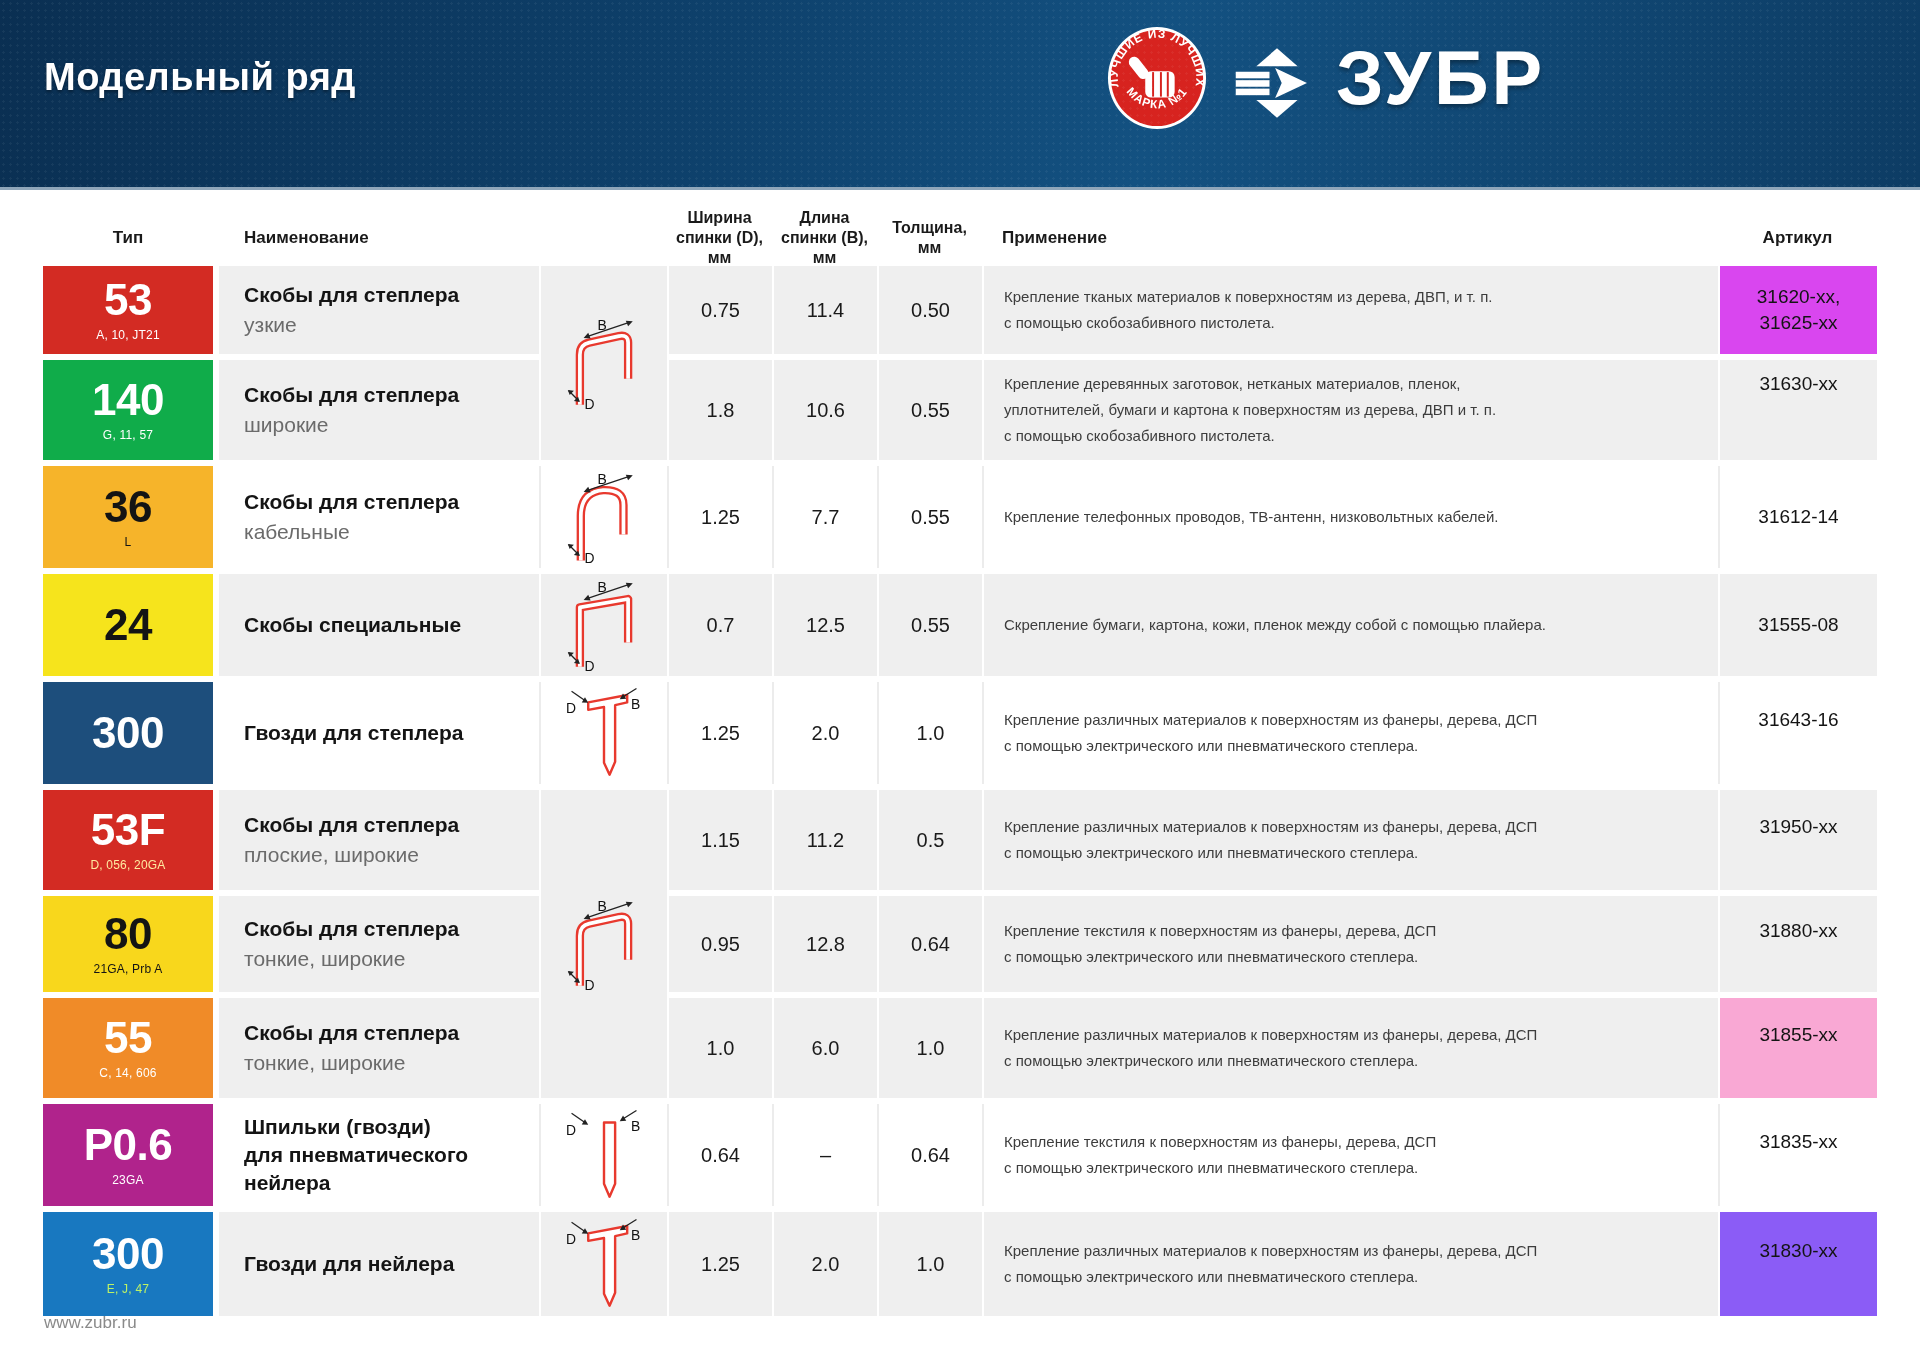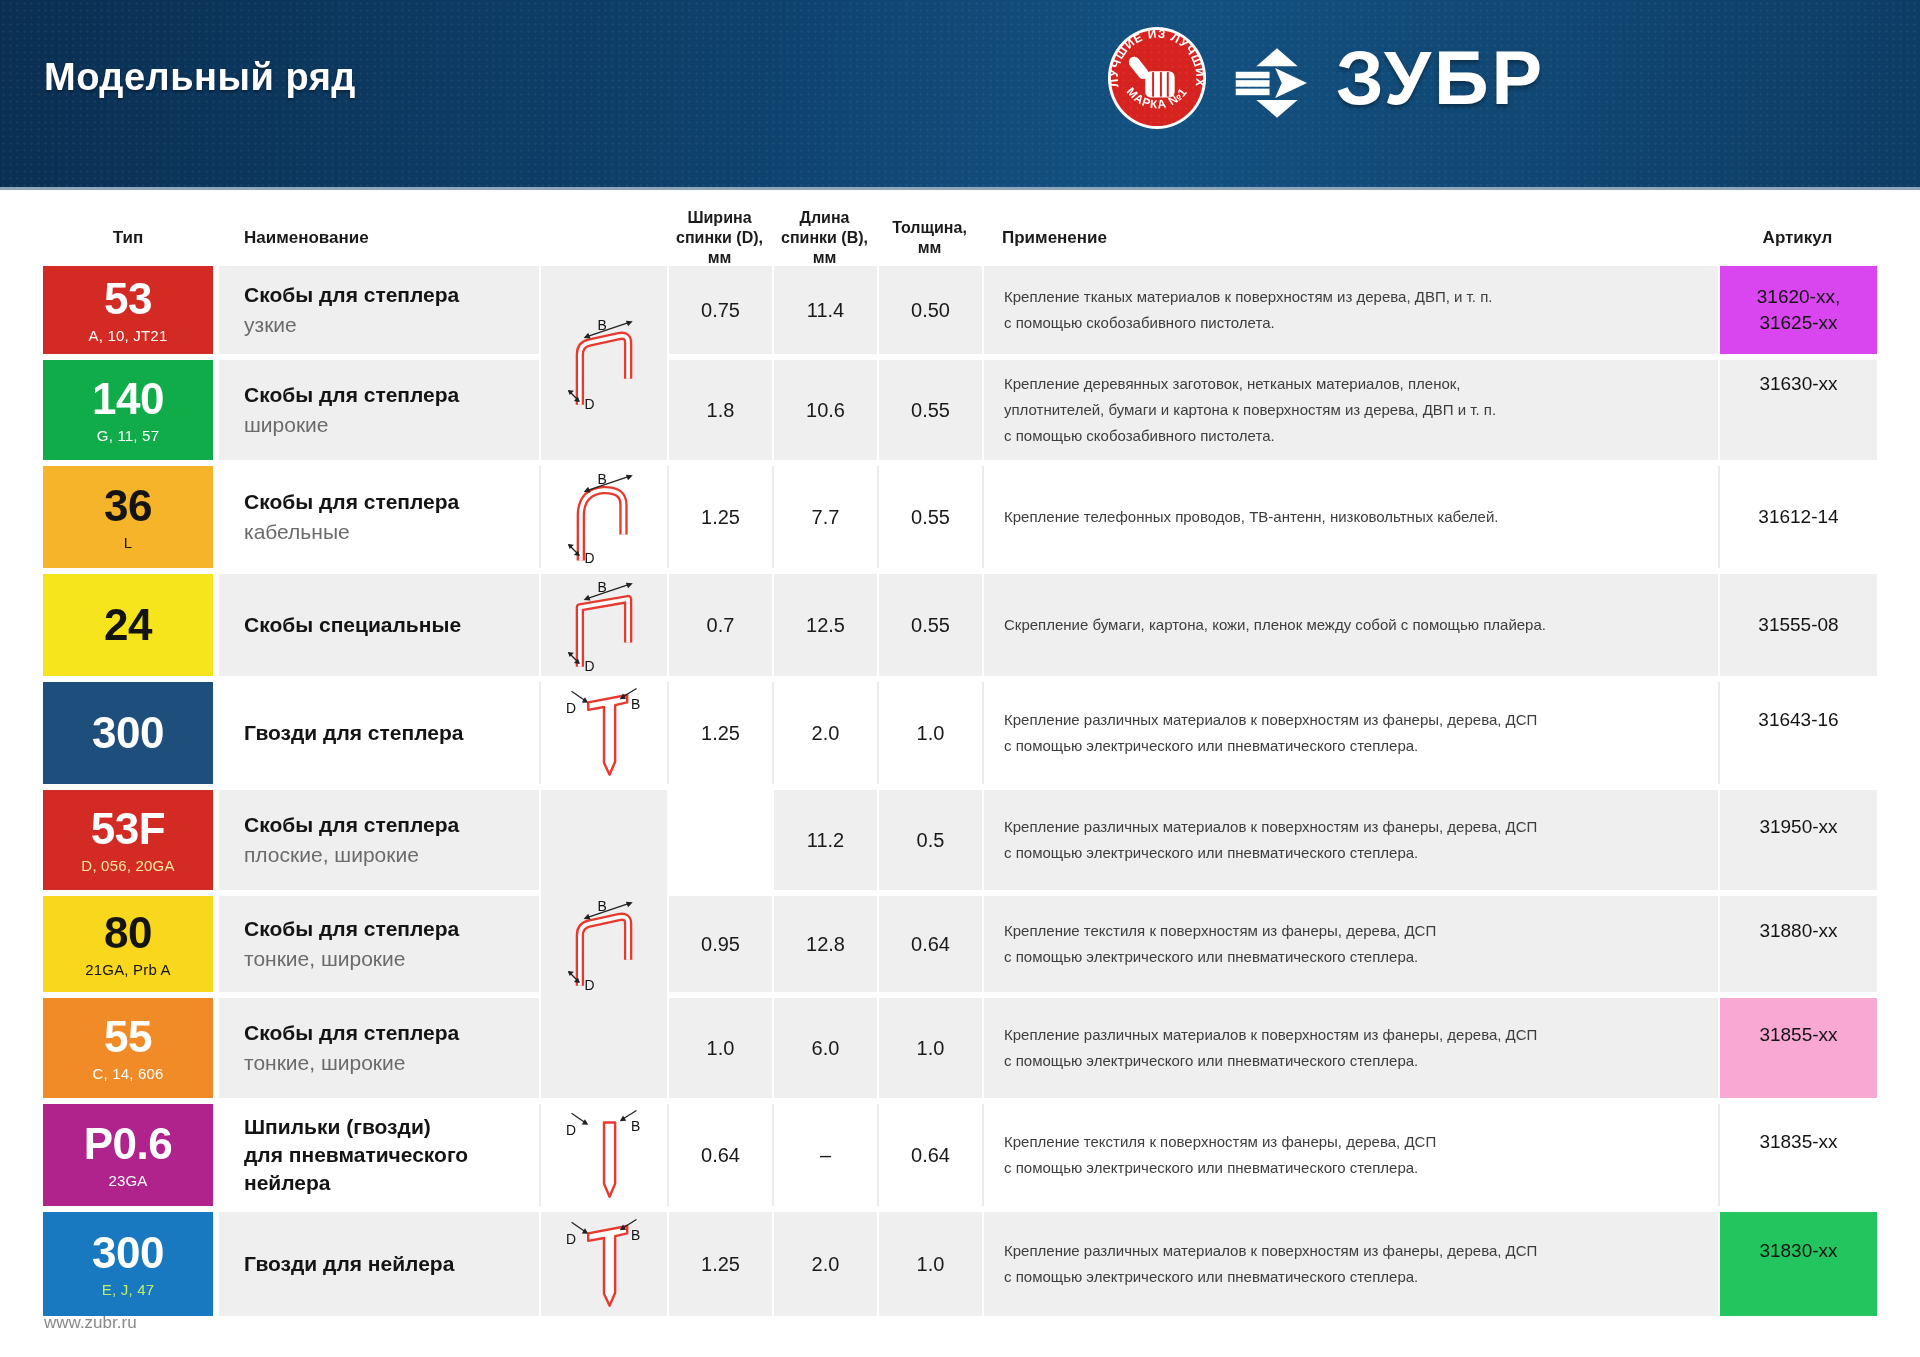--- a/index.html
+++ b/index.html
@@ -22,21 +22,21 @@
   .thead,.grp{display:grid;grid-template-columns:170px 6px 320px 128px 105px 105px 105px 736px 159px;}
   .thead{margin:18px 43px 0;height:58px;align-items:center;}
   .hc{font-size:17px;font-weight:bold;color:#1a1a1a;line-height:1.25;white-space:pre-line;}
   .hc.c{text-align:center;}
   .hc.sm{font-size:16px;}
   .grp{row-gap:6px;margin:0 43px 6px;}
   .cell{display:flex;flex-direction:column;justify-content:center;box-sizing:border-box;}
   .sep{border-left:2px solid var(--sepc);}
   .badge{grid-column:1;align-items:center;justify-content:center;}
   .bnum{font-size:44px;font-weight:800;line-height:1;letter-spacing:-.5px;}
-  .bsub{font-size:15px;margin-top:6px;letter-spacing:.2px;}
+  .bsub{font-size:12px;margin-top:6px;letter-spacing:.2px;}
   .namec{grid-column:3;padding-left:25px;padding-right:10px;}
   .nm{font-size:21px;font-weight:bold;color:#141414;line-height:1.32;white-space:pre-line;}
   .nms{font-size:21px;color:#6b6b6b;line-height:1.3;margin-top:2px;}
   .icn{grid-column:4;align-items:center;justify-content:center;}
   .num{align-items:center;font-size:20px;color:#1a1a1a;}
   .appc{grid-column:8;padding-left:20px;padding-right:10px;}
   .app{font-size:15px;color:#3d3d3d;line-height:26px;white-space:pre-line;}
   .artc{grid-column:9;align-items:center;}
   .art{font-size:19px;color:#141414;line-height:26px;text-align:center;white-space:pre-line;}
   .padline{font-size:19px;line-height:26px;}
@@ -295,20 +295,23 @@
   </svg>
         </div>
         <div class="cell badge" style="grid-row: 1; background: rgb(211, 43, 35); color: rgb(255, 255, 255); min-height: 100px;">
           <div class="bnum">53F</div>
           <div class="bsub" style="color: rgb(255, 233, 160);">D, 056, 20GA</div>
         </div>
         <div class="cell namec" style="grid-row: 1; background: rgb(239, 239, 239);">
           <div class="nm">Скобы для степлера</div>
           <div class="nms">плоские, широкие</div>
         </div>
+        <div class="cell num sep" style="grid-area: 1 / 5; background: rgb(239, 239, 239);">
+          <div>1.15</div>
+        </div>
         <div class="cell num sep" style="grid-area: 1 / 6; background: rgb(239, 239, 239);">
           <div>11.2</div>
         </div>
         <div class="cell num sep" style="grid-area: 1 / 7; background: rgb(239, 239, 239);">
           <div>0.5</div>
         </div>
         <div class="cell appc sep" style="grid-row: 1; background: rgb(239, 239, 239);">
           <div class="app">Крепление различных материалов к поверхностям из фанеры, дерева, ДСП
 с помощью электрического или пневматического степлера.</div>
         </div>
@@ -431,21 +434,21 @@
         <div class="cell num sep" style="grid-area: 1 / 6; background: rgb(239, 239, 239);">
           <div>2.0</div>
         </div>
         <div class="cell num sep" style="grid-area: 1 / 7; background: rgb(239, 239, 239);">
           <div>1.0</div>
         </div>
         <div class="cell appc sep" style="grid-row: 1; background: rgb(239, 239, 239);">
           <div class="app">Крепление различных материалов к поверхностям из фанеры, дерева, ДСП
 с помощью электрического или пневматического степлера.</div>
         </div>
-        <div class="cell artc sep" style="grid-row: 1; background: #22c55e;">
+        <div class="cell artc sep" style="grid-row: 1; background: #8b5cf6;">
           <div class="art">31830-xx</div>
           <div class="padline">&nbsp;</div>
         </div>
       </div>
     </div>
 
   <div class="footer">www.zubr.ru</div>
 </div>
 
 </body></html>

